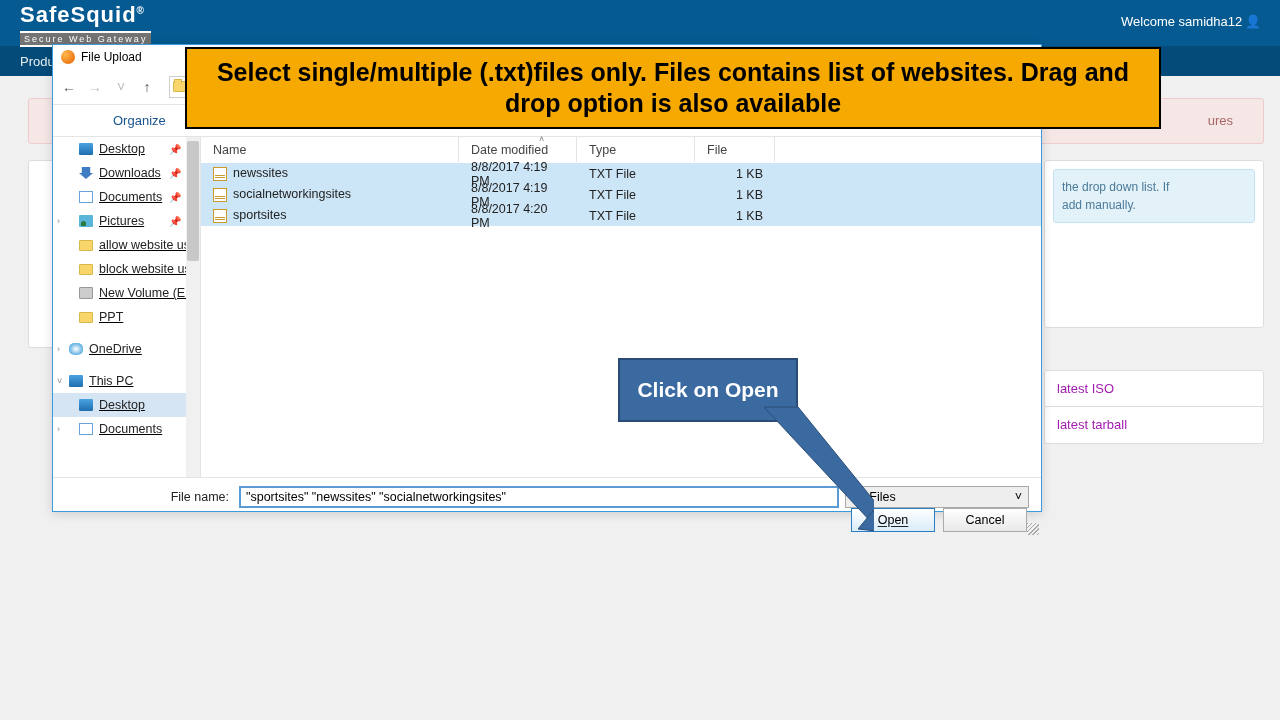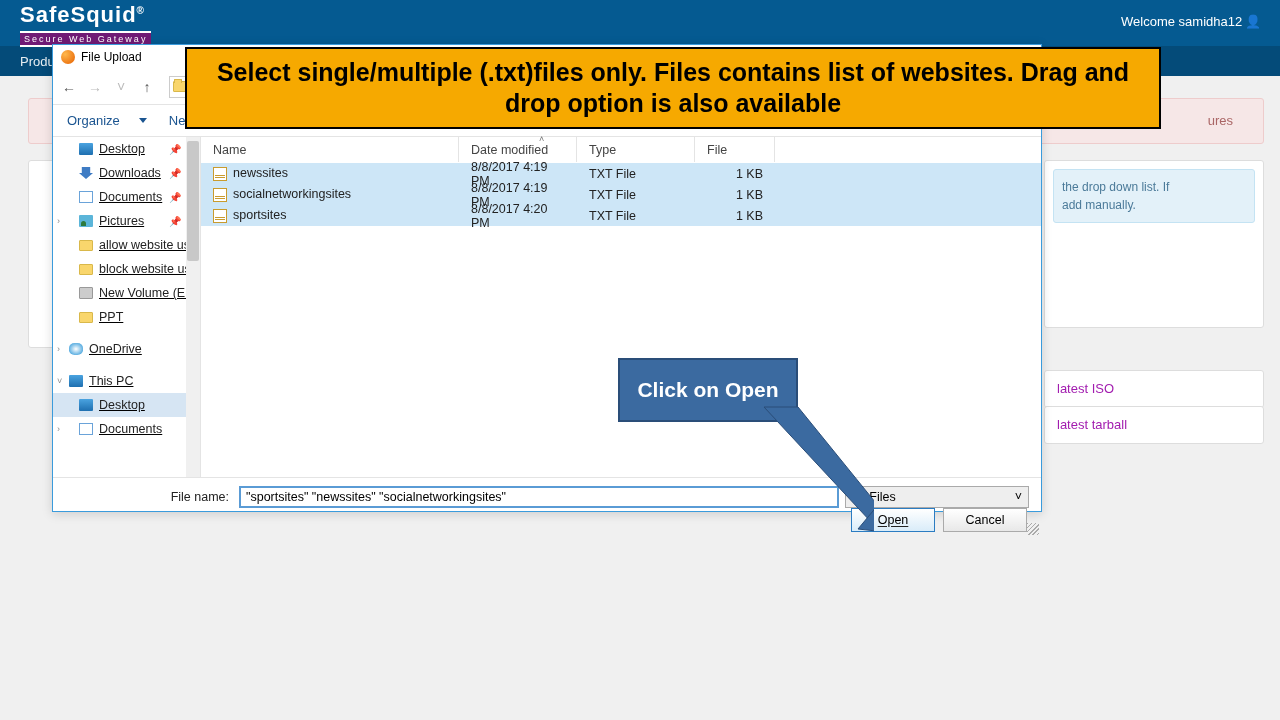--- a/index.html
+++ b/index.html
@@ -3,21 +3,21 @@
 <meta charset="utf-8">
 <style>
 * { margin:0; padding:0; box-sizing:border-box; font-family:"Segoe UI",Tahoma,sans-serif; }
 body { width:1280px; height:720px; background:#f0f0f0; position:relative; overflow:hidden; }
 
 
 .header { background:#055a91; height:46px; position:relative; color:#fff; }
 .logo-box { position:absolute; left:20px; top:2px; }
 .logo-text { font-family:Georgia,serif; font-size:22px; font-weight:bold; letter-spacing:1px; }
 .logo-text sup { font-size:10px; }
-.logo-sub { background:#701a75; color:#fff; font-size:9px; padding:1px 4px; letter-spacing:2px; display:inline-block; margin-top:-2px; border-top:2px solid #fff; border-bottom:2px solid #fff;}
+.logo-sub { background:#737373; color:#fff; font-size:9px; padding:1px 4px; letter-spacing:2px; display:inline-block; margin-top:-2px; border-top:2px solid #fff; border-bottom:2px solid #fff;}
 .welcome { position:absolute; right:18px; top:14px; font-size:13px; }
 .navbar { background:#044b79; height:30px; color:#fff; padding-left:20px; font-size:13px; display:flex; align-items:center;}
 .navbar span { opacity:.9; }
 
 
 .bg-alert { position:absolute; left:28px; top:98px; right:16px; height:46px; background:#f6e7e7; border:1px solid #ecc; border-radius:3px;}
 .bg-alert-text { position:absolute; right:30px; top:14px; color:#a66; font-size:13px;}
 .bg-info { position:absolute; right:16px; top:160px; width:220px; height:168px; background:#fff; border:1px solid #ddd; border-radius:3px;}
 .bg-info-inner { margin:8px; background:#e3f1f9; border:1px solid #c4e3f3; border-radius:3px; padding:8px; font-size:12px; color:#4b7a99; line-height:1.5;}
 .bg-list { position:absolute; right:16px; width:220px; height:38px; background:#fff; border:1px solid #ddd; border-radius:3px; font-size:13px; color:#a21caf; padding:10px 12px;}
@@ -27,21 +27,21 @@
 .dialog { position:absolute; left:52px; top:44px; width:990px; height:468px; background:#fff; border:1px solid #3a9bdc; box-shadow:0 2px 10px rgba(0,0,0,.15); }
 .dlg-title { height:24px; display:flex; align-items:center; padding:0 8px; font-size:12px; gap:6px; }
 .ff-icon { width:14px; height:14px; background:radial-gradient(circle at 30% 30%,#ffb84d,#e66000); border-radius:50%; position:relative;}
 .dlg-toolbar { height:36px; border-bottom:1px solid #e4e4e4; display:flex; align-items:center; padding:0 8px; gap:10px; font-size:14px; color:#555;}
 .nav-btn { width:16px; text-align:center; color:#555; cursor:pointer;}
 .nav-btn.disabled { color:#bbb;}
 .addr-box { flex:0 0 18px; height:22px; border:1px solid #ccc; display:flex; align-items:center; padding:0 3px; margin-left:4px;}
 .folder-icon-sm { width:14px; height:11px; background:#f9d66c; border:1px solid #d9b84a; border-radius:1px; position:relative;}
 .folder-icon-sm::before { content:""; position:absolute; top:-3px; left:0; width:6px; height:3px; background:#f9d66c; border:1px solid #d9b84a; border-bottom:none; border-radius:1px 1px 0 0;}
 .dlg-menu { height:32px; border-bottom:1px solid #e4e4e4; display:flex; align-items:center; padding:0 14px; gap:22px; font-size:13px; color:#1a5490;}
-.organize { display:flex; align-items:center; gap:19px;}
+.organize { display:flex; align-items:center; gap:19px;margin-left:46px;}
 .caret-down { display:inline-block; width:0; height:0; border-left:4px solid transparent; border-right:4px solid transparent; border-top:5px solid #1a5490;}
 
 .dlg-body { display:flex; height:340px;}
 .sidebar { width:148px; border-right:1px solid #e4e4e4; overflow:hidden; position:relative; font-size:12.5px;text-decoration:underline;}
 .sidebar-scroll { position:absolute; right:0; top:0; width:14px; height:100%; background:#f0f0f0;}
 .sb-thumb { position:absolute; right:1px; top:4px; width:12px; height:120px; background:#c8c8c8; border-radius:2px;}
 .sb-item { display:flex; align-items:center; height:24px; padding-left:16px; gap:6px; cursor:pointer; position:relative; color:#222;}
 .sb-item.indent { padding-left:26px;}
 .sb-item.selected { background:#d6e5f3;}
 .pin { position:absolute; right:18px; color:#8a8a8a; font-size:10px;}

